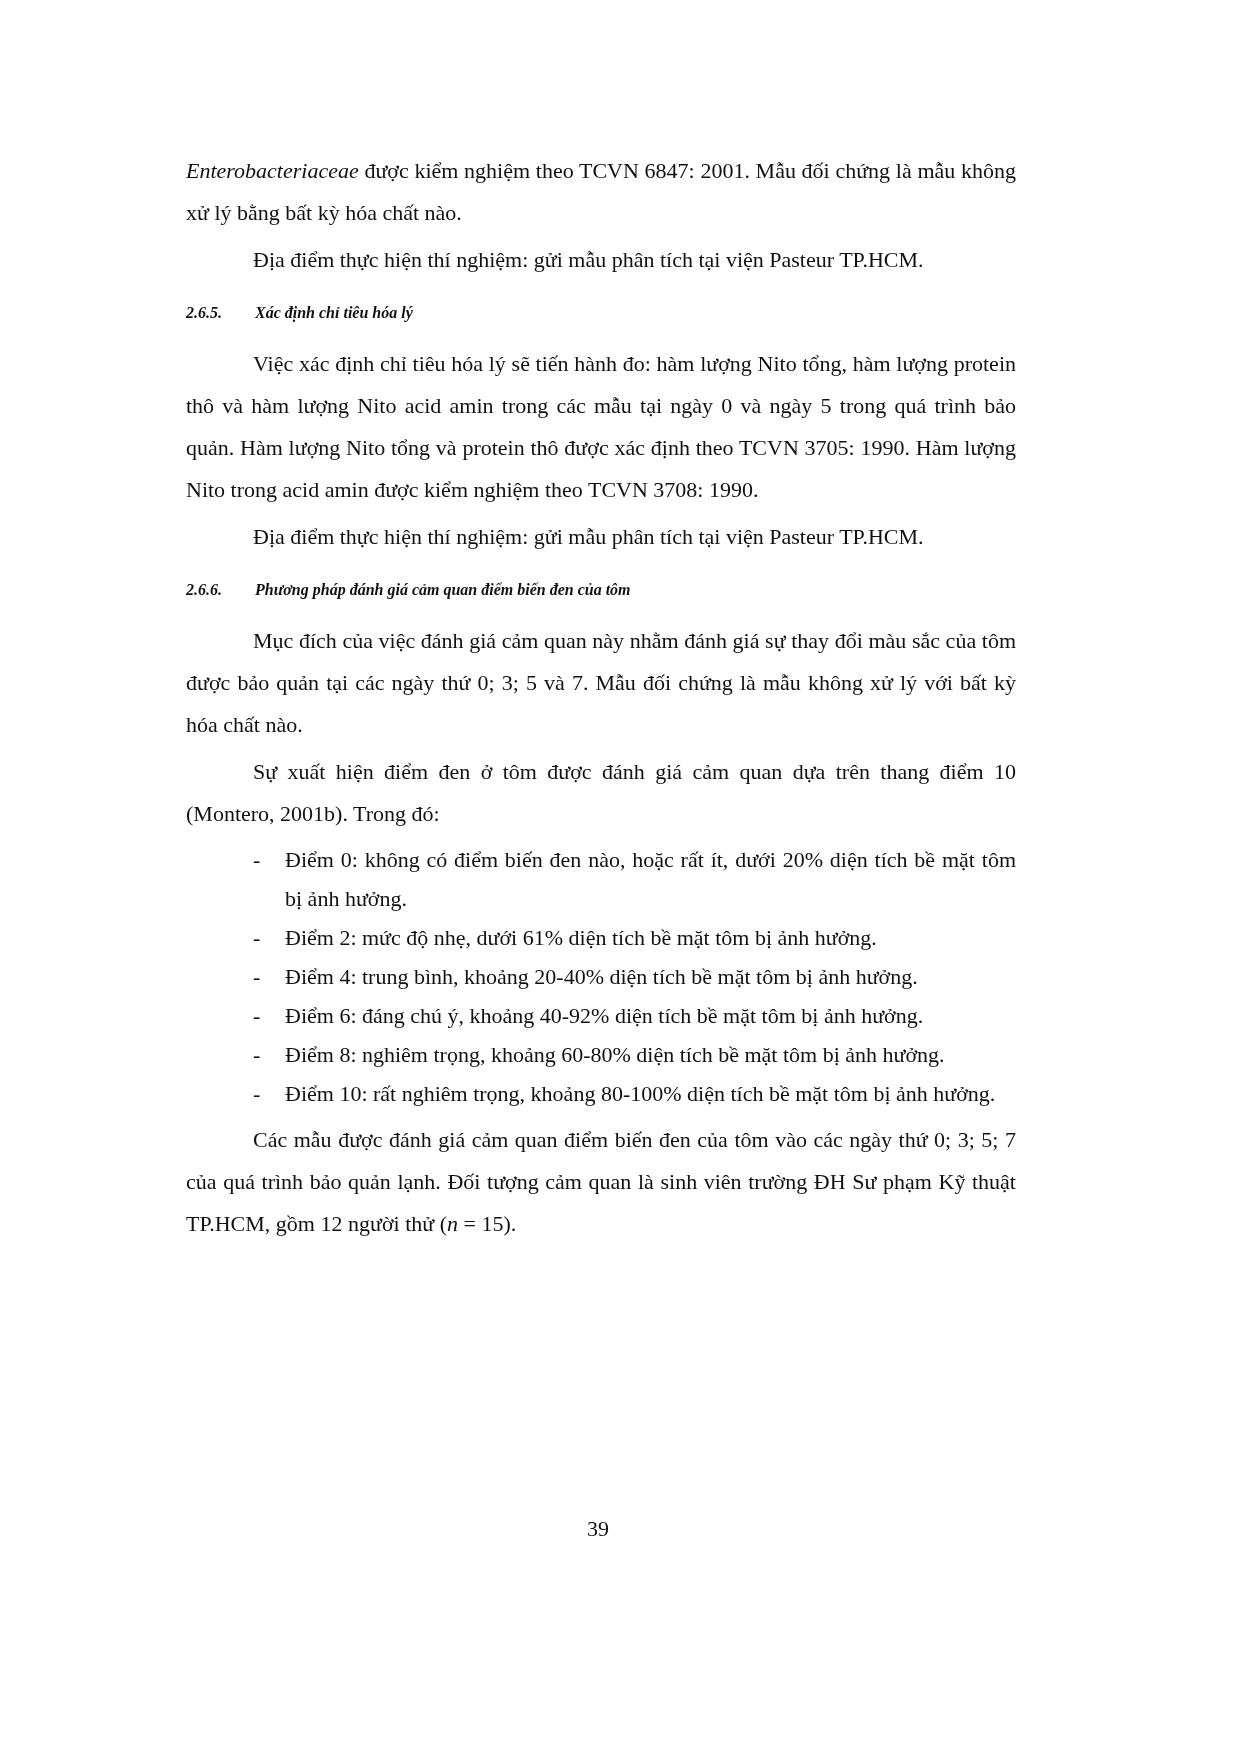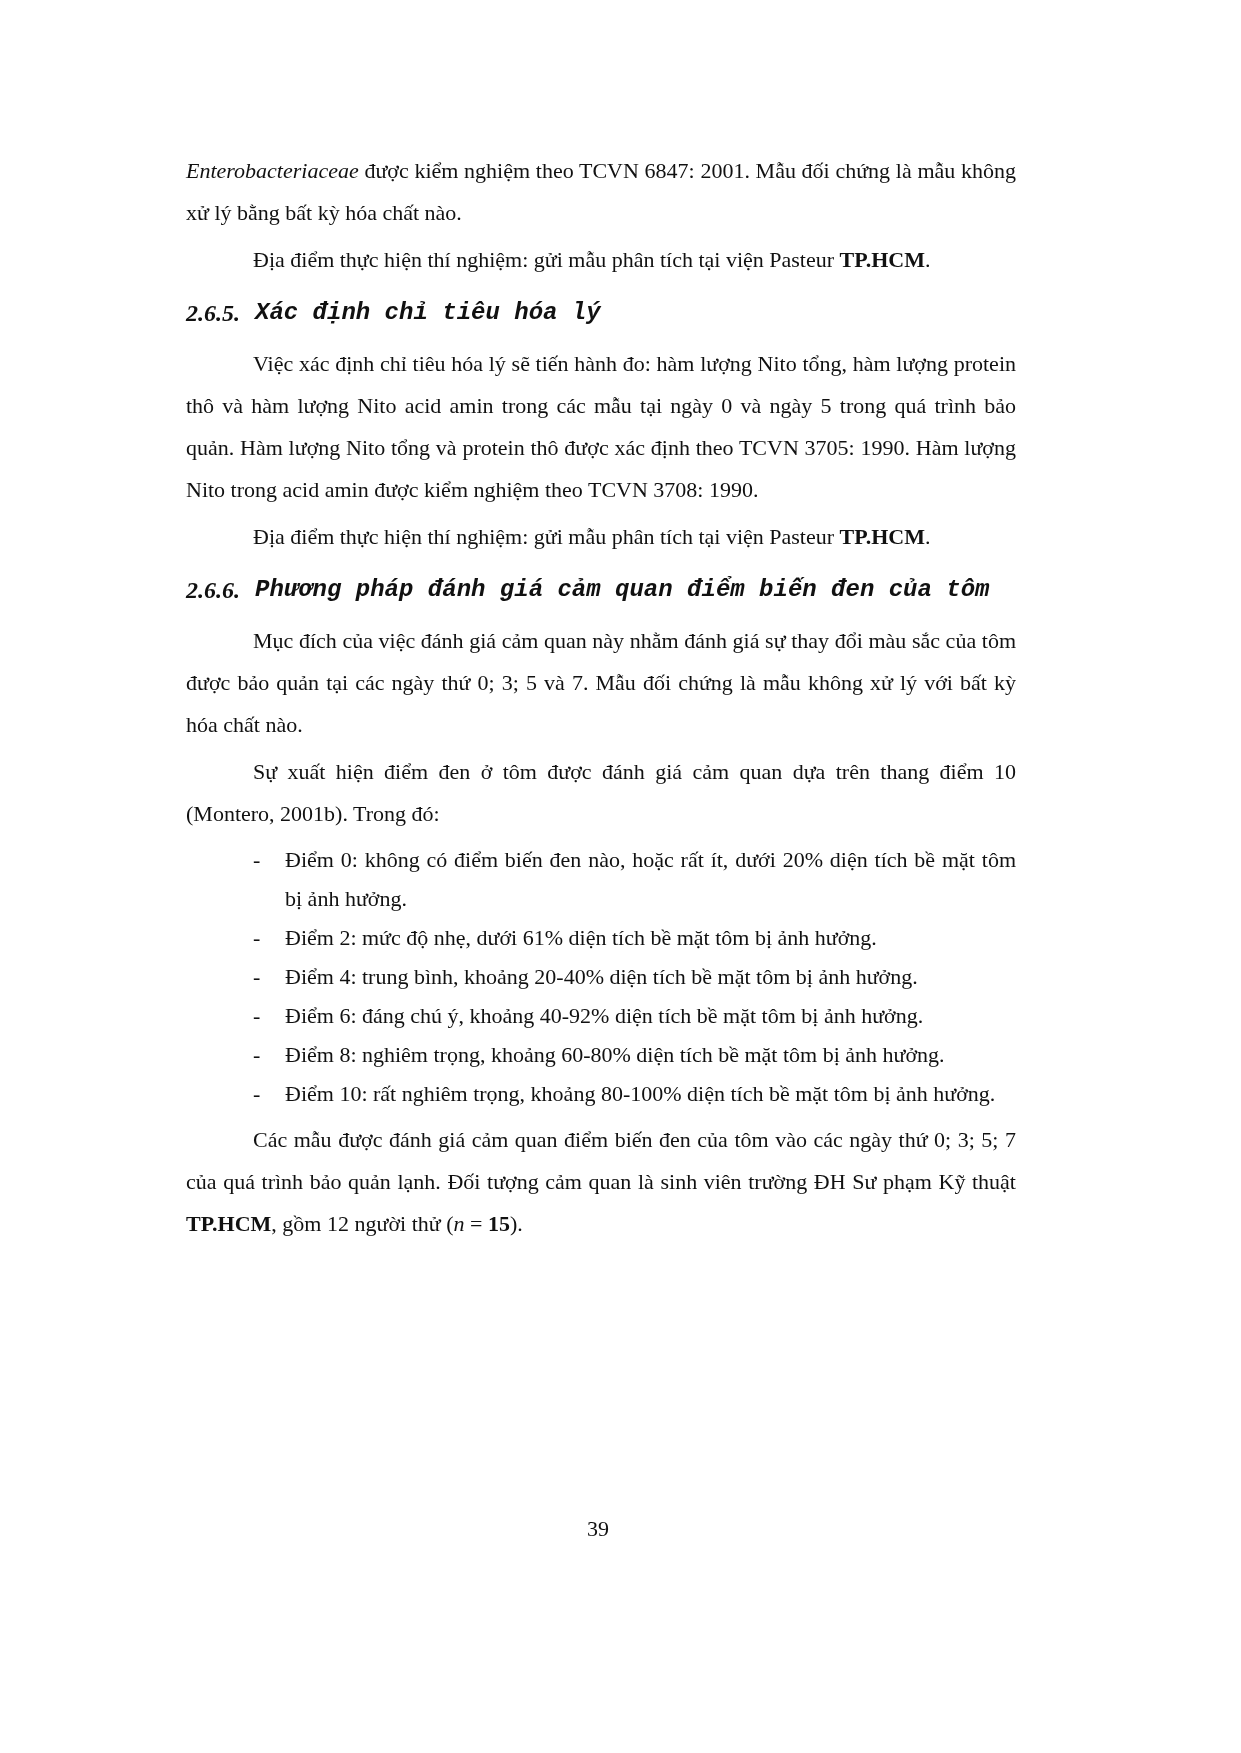--- a/index.html
+++ b/index.html
@@ -25,36 +25,35 @@
   p.paragraph {
     margin: 0 0 5px 0;
     text-align: justify;
     font-size: 22px;
     line-height: 42px;
   }
   p.paragraph.indent {
     text-indent: 67px;
   }
   .italic { font-style: italic; }
-  .bold { font-weight: bold; }
+  .bold { font-weight: normal; }
   .section-heading {
     display: flex;
     margin: 11px 0 9px 0;
-    font-size: 24px;
+    font-size: 16px;
     line-height: 42px;
     font-weight: bold;
     font-style: italic;
   }
   .heading-number {
     flex: 0 0 69px;
     width: 69px;
   }
   .heading-title {
     flex: 1 1 auto;
-    font-family: Liberation Mono, monospace;
   }
   .list-block {
     margin: 2px 0 6px 0;
   }
   .list-item {
     position: relative;
     padding-left: 99px;
     text-align: justify;
     font-size: 22px;
     line-height: 39px;

